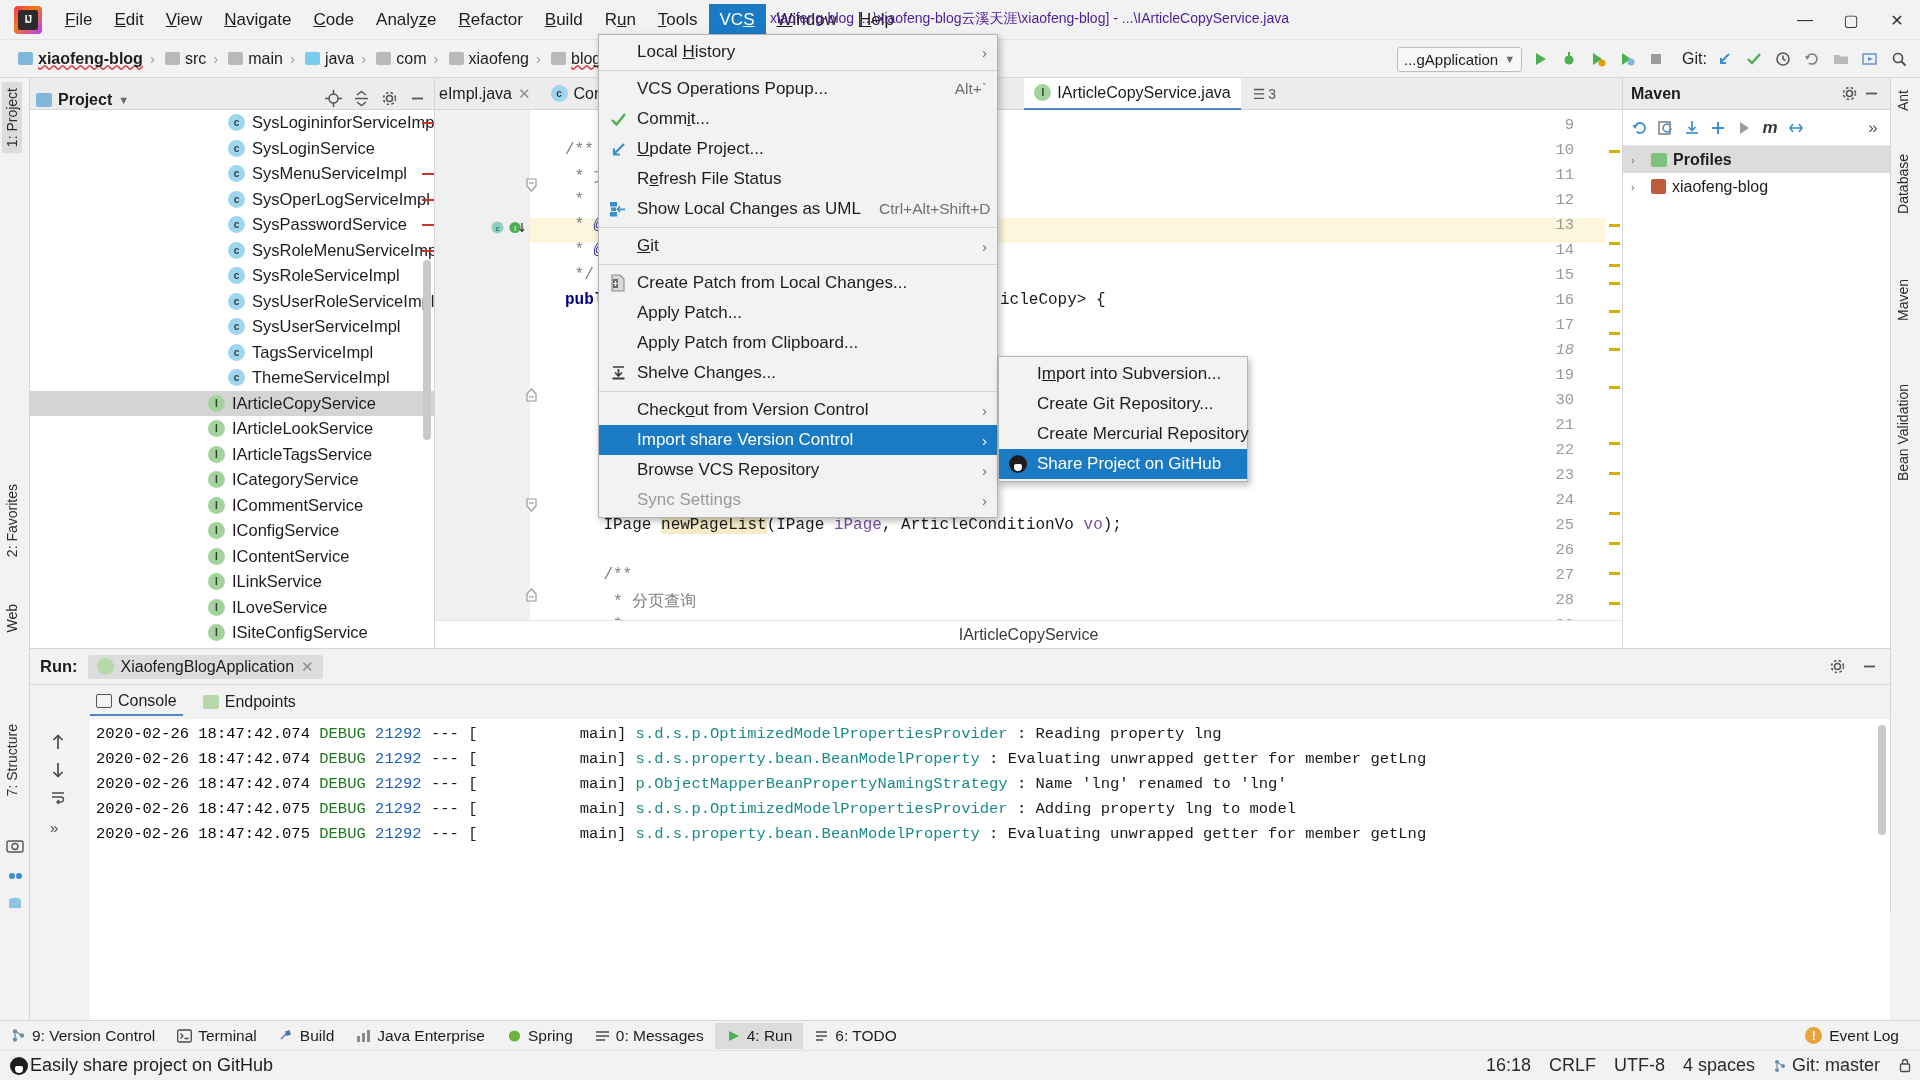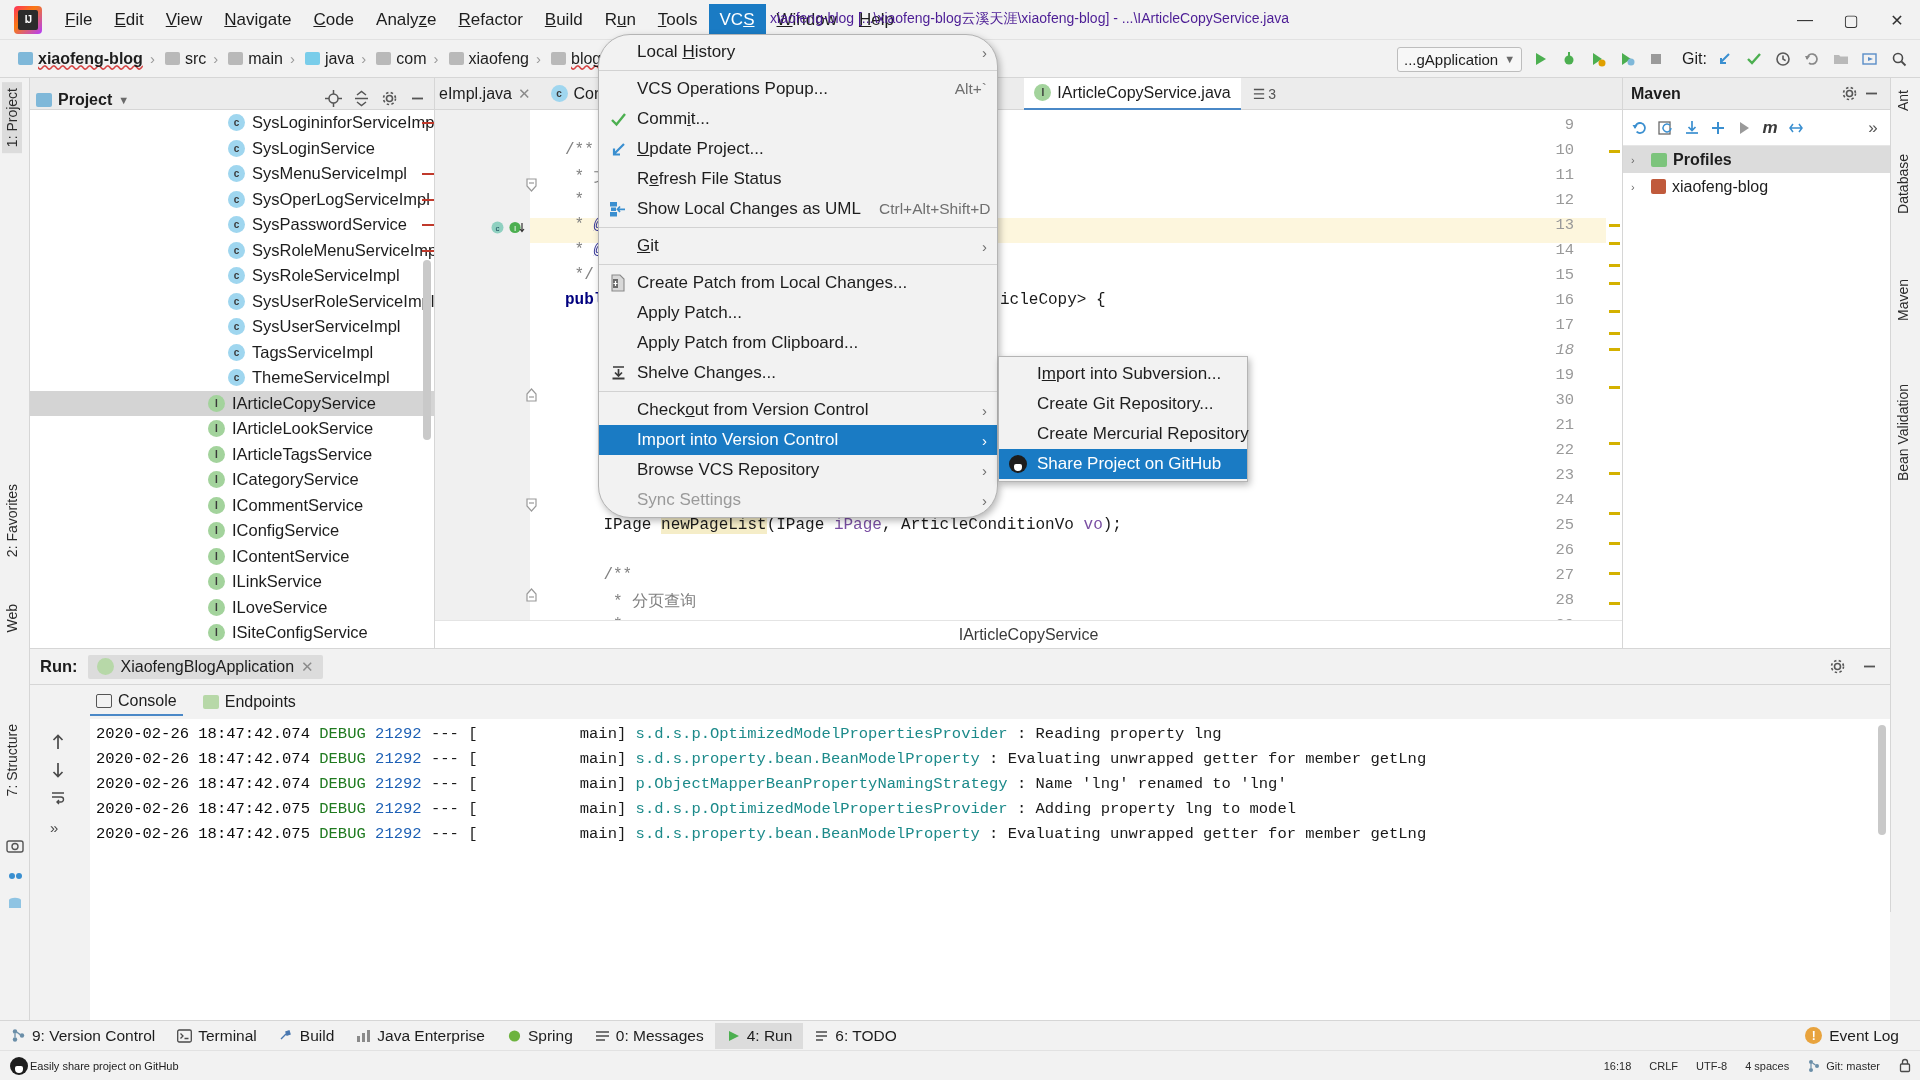--- a/index.html
+++ b/index.html
@@ -158,30 +158,30 @@
 
   
   .bottombar{
     position:absolute;left:0;right:0;top:1020px;height:30px;background:#f2f2f2;
     display:flex;align-items:center;border-top:1px solid #d6d6d6;
   }
   .btab{ display:flex;align-items:center;gap:6px;font-size:15.5px;padding:4px 11px;white-space:nowrap;}
   .btab.on{ background:#dcdcdc; }
   .statusbar{
     position:absolute;left:0;right:0;top:1050px;height:30px;background:#f2f2f2;
-    display:flex;align-items:center;font-size:11px;border-top:1px solid #e2e2e2;
+    display:flex;align-items:center;font-size:18px;border-top:1px solid #e2e2e2;
   }
   .st-right{ position:absolute;right:8px;display:flex;align-items:center;gap:18px;color:#2b2b2b;}
 
   
   .menu{
     position:absolute;background:#f2f2f2;border:1px solid #b4b4b4;
     box-shadow:2px 3px 7px rgba(0,0,0,.28); z-index:50; padding:2px 0;
   }
-  #vcsmenu{ left:598px; top:34px; width:400px;border-radius:32px; }
+  #vcsmenu{ left:598px; top:34px; width:400px; }
   #submenu{ left:998px; top:356px; width:250px; }
   .mrow{ height:30px;display:flex;align-items:center;font-size:17px;padding:0 10px 0 0;position:relative;}
   .mrow .mico{ width:38px;display:flex;align-items:center;justify-content:center;flex:none;}
   .mrow .mlbl{ flex:1; white-space:nowrap;}
   .mrow .macc{ color:#6f6f6f;font-size:15.5px;margin-left:18px;}
   .mrow .marr{ color:#6f6f6f;font-size:15px;margin-left:10px;}
   .mrow.hi{ background:#1a7bc4; color:#fff; }
   .mrow.hi .marr{ color:#fff; }
   .mrow.dis{ color:#9a9a9a; }
   .msep{ height:1px;background:#d2d2d2;margin:3px 0;}
@@ -958,21 +958,21 @@
         <span class="mlbl">Shelve Changes...</span>
       </div>
       <div class="msep"></div>
       <div class="mrow">
         <span class="mico"></span>
         <span class="mlbl">Check<u>o</u>ut from Version Control</span>
         <span class="marr">›</span>
       </div>
       <div class="mrow hi">
         <span class="mico"></span>
-        <span class="mlbl">Import into Version Control</span>
+        <span class="mlbl">Import share Version Control</span>
         <span class="marr">›</span>
       </div>
       <div class="mrow">
         <span class="mico"></span>
         <span class="mlbl">Browse VCS Repository</span>
         <span class="marr">›</span>
       </div>
       <div class="mrow dis">
         <span class="mico"></span>
         <span class="mlbl">Sync Settings</span>

